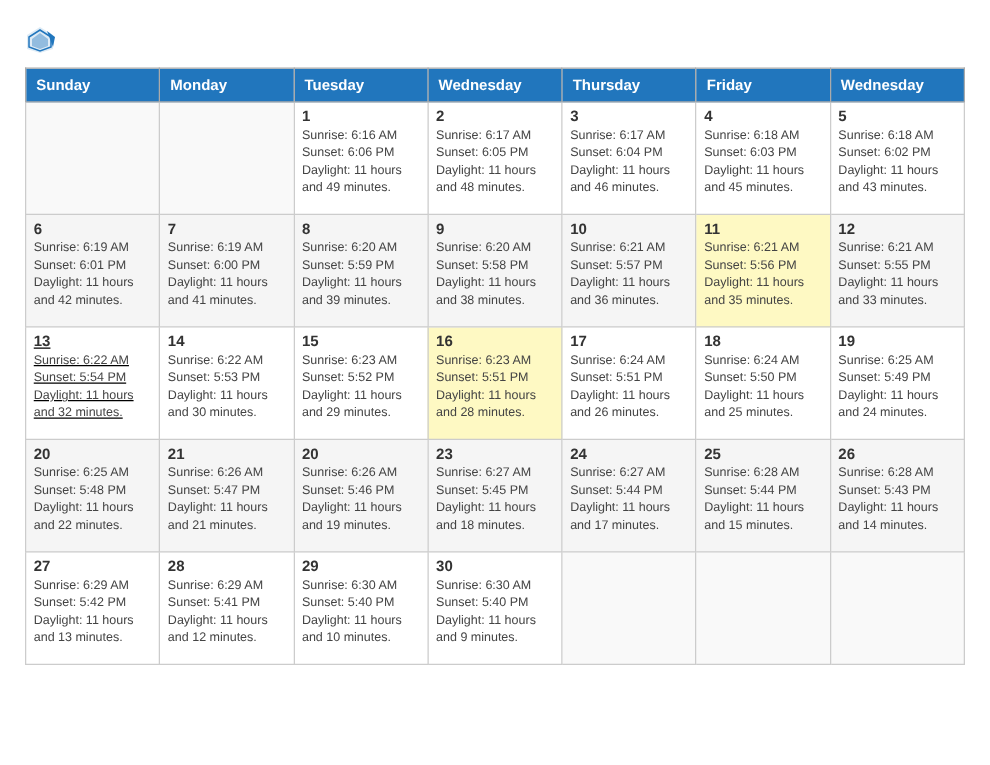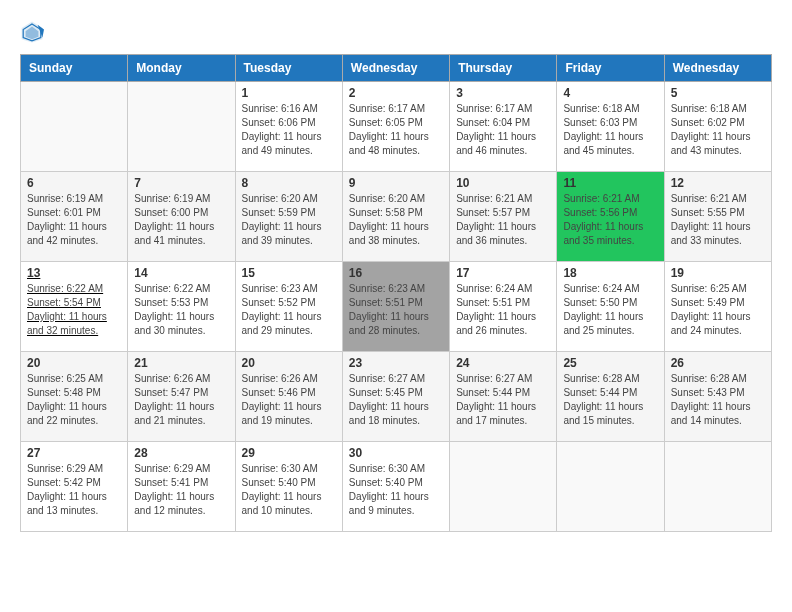--- a/index.html
+++ b/index.html
@@ -191,21 +191,21 @@
           <div class="day-info" style="white-space: pre-line;">Sunrise: 6:20 AM
 Sunset: 5:58 PM
 Daylight: 11 hours and 38 minutes.</div>
         </td>
         <td style="background-color: rgb(245, 245, 245);">
           <span class="day-number">10</span>
           <div class="day-info" style="white-space: pre-line;">Sunrise: 6:21 AM
 Sunset: 5:57 PM
 Daylight: 11 hours and 36 minutes.</div>
         </td>
-        <td style="background-color: #22c55e;">
+        <td style="background-color: #fef9c3;">
           <span class="day-number">11</span>
           <div class="day-info" style="white-space: pre-line;">Sunrise: 6:21 AM
 Sunset: 5:56 PM
 Daylight: 11 hours and 35 minutes.</div>
         </td>
         <td style="background-color: rgb(245, 245, 245);">
           <span class="day-number">12</span>
           <div class="day-info" style="white-space: pre-line;">Sunrise: 6:21 AM
 Sunset: 5:55 PM
 Daylight: 11 hours and 33 minutes.</div>
@@ -223,21 +223,21 @@
           <div class="day-info" style="white-space: pre-line;">Sunrise: 6:22 AM
 Sunset: 5:53 PM
 Daylight: 11 hours and 30 minutes.</div>
         </td>
         <td style="background-color: rgb(255, 255, 255);">
           <span class="day-number">15</span>
           <div class="day-info" style="white-space: pre-line;">Sunrise: 6:23 AM
 Sunset: 5:52 PM
 Daylight: 11 hours and 29 minutes.</div>
         </td>
-        <td style="background-color: #a3a3a3; margin-top: 36px;">
+        <td style="background-color: #fef9c3; margin-top: 36px;">
           <span class="day-number">16</span>
           <div class="day-info" style="white-space: pre-line;">Sunrise: 6:23 AM
 Sunset: 5:51 PM
 Daylight: 11 hours and 28 minutes.</div>
         </td>
         <td style="background-color: rgb(255, 255, 255);">
           <span class="day-number">17</span>
           <div class="day-info" style="white-space: pre-line;">Sunrise: 6:24 AM
 Sunset: 5:51 PM
 Daylight: 11 hours and 26 minutes.</div>

